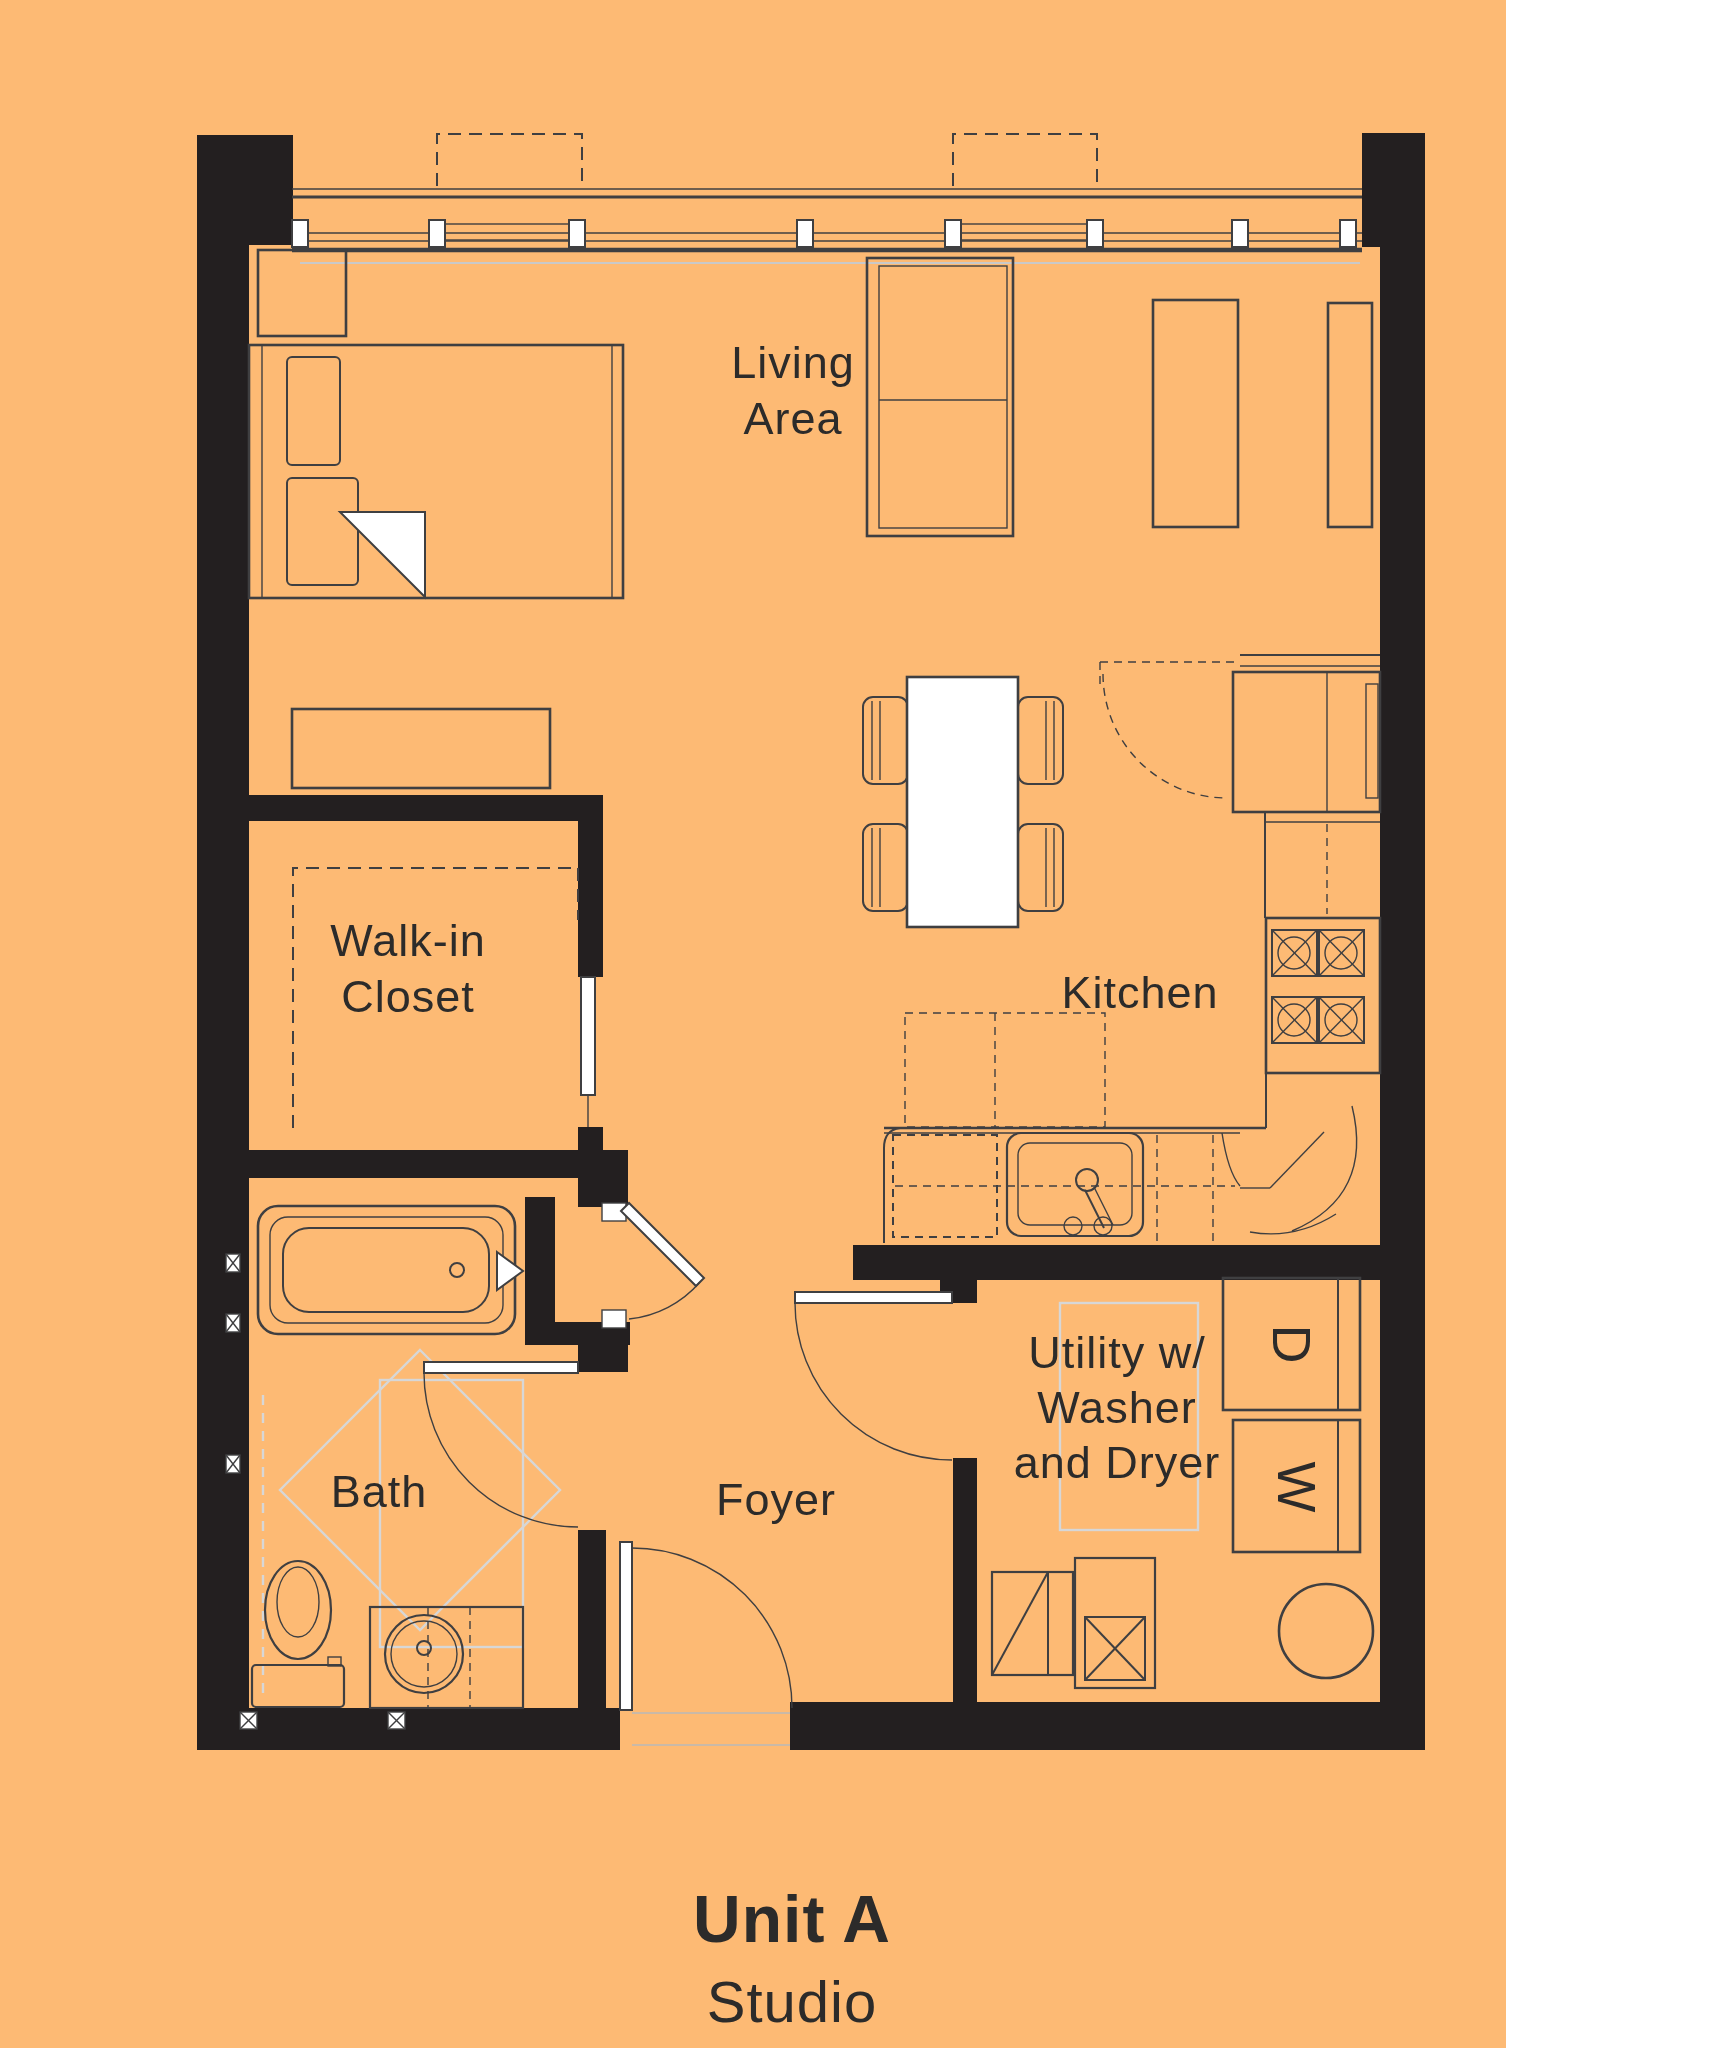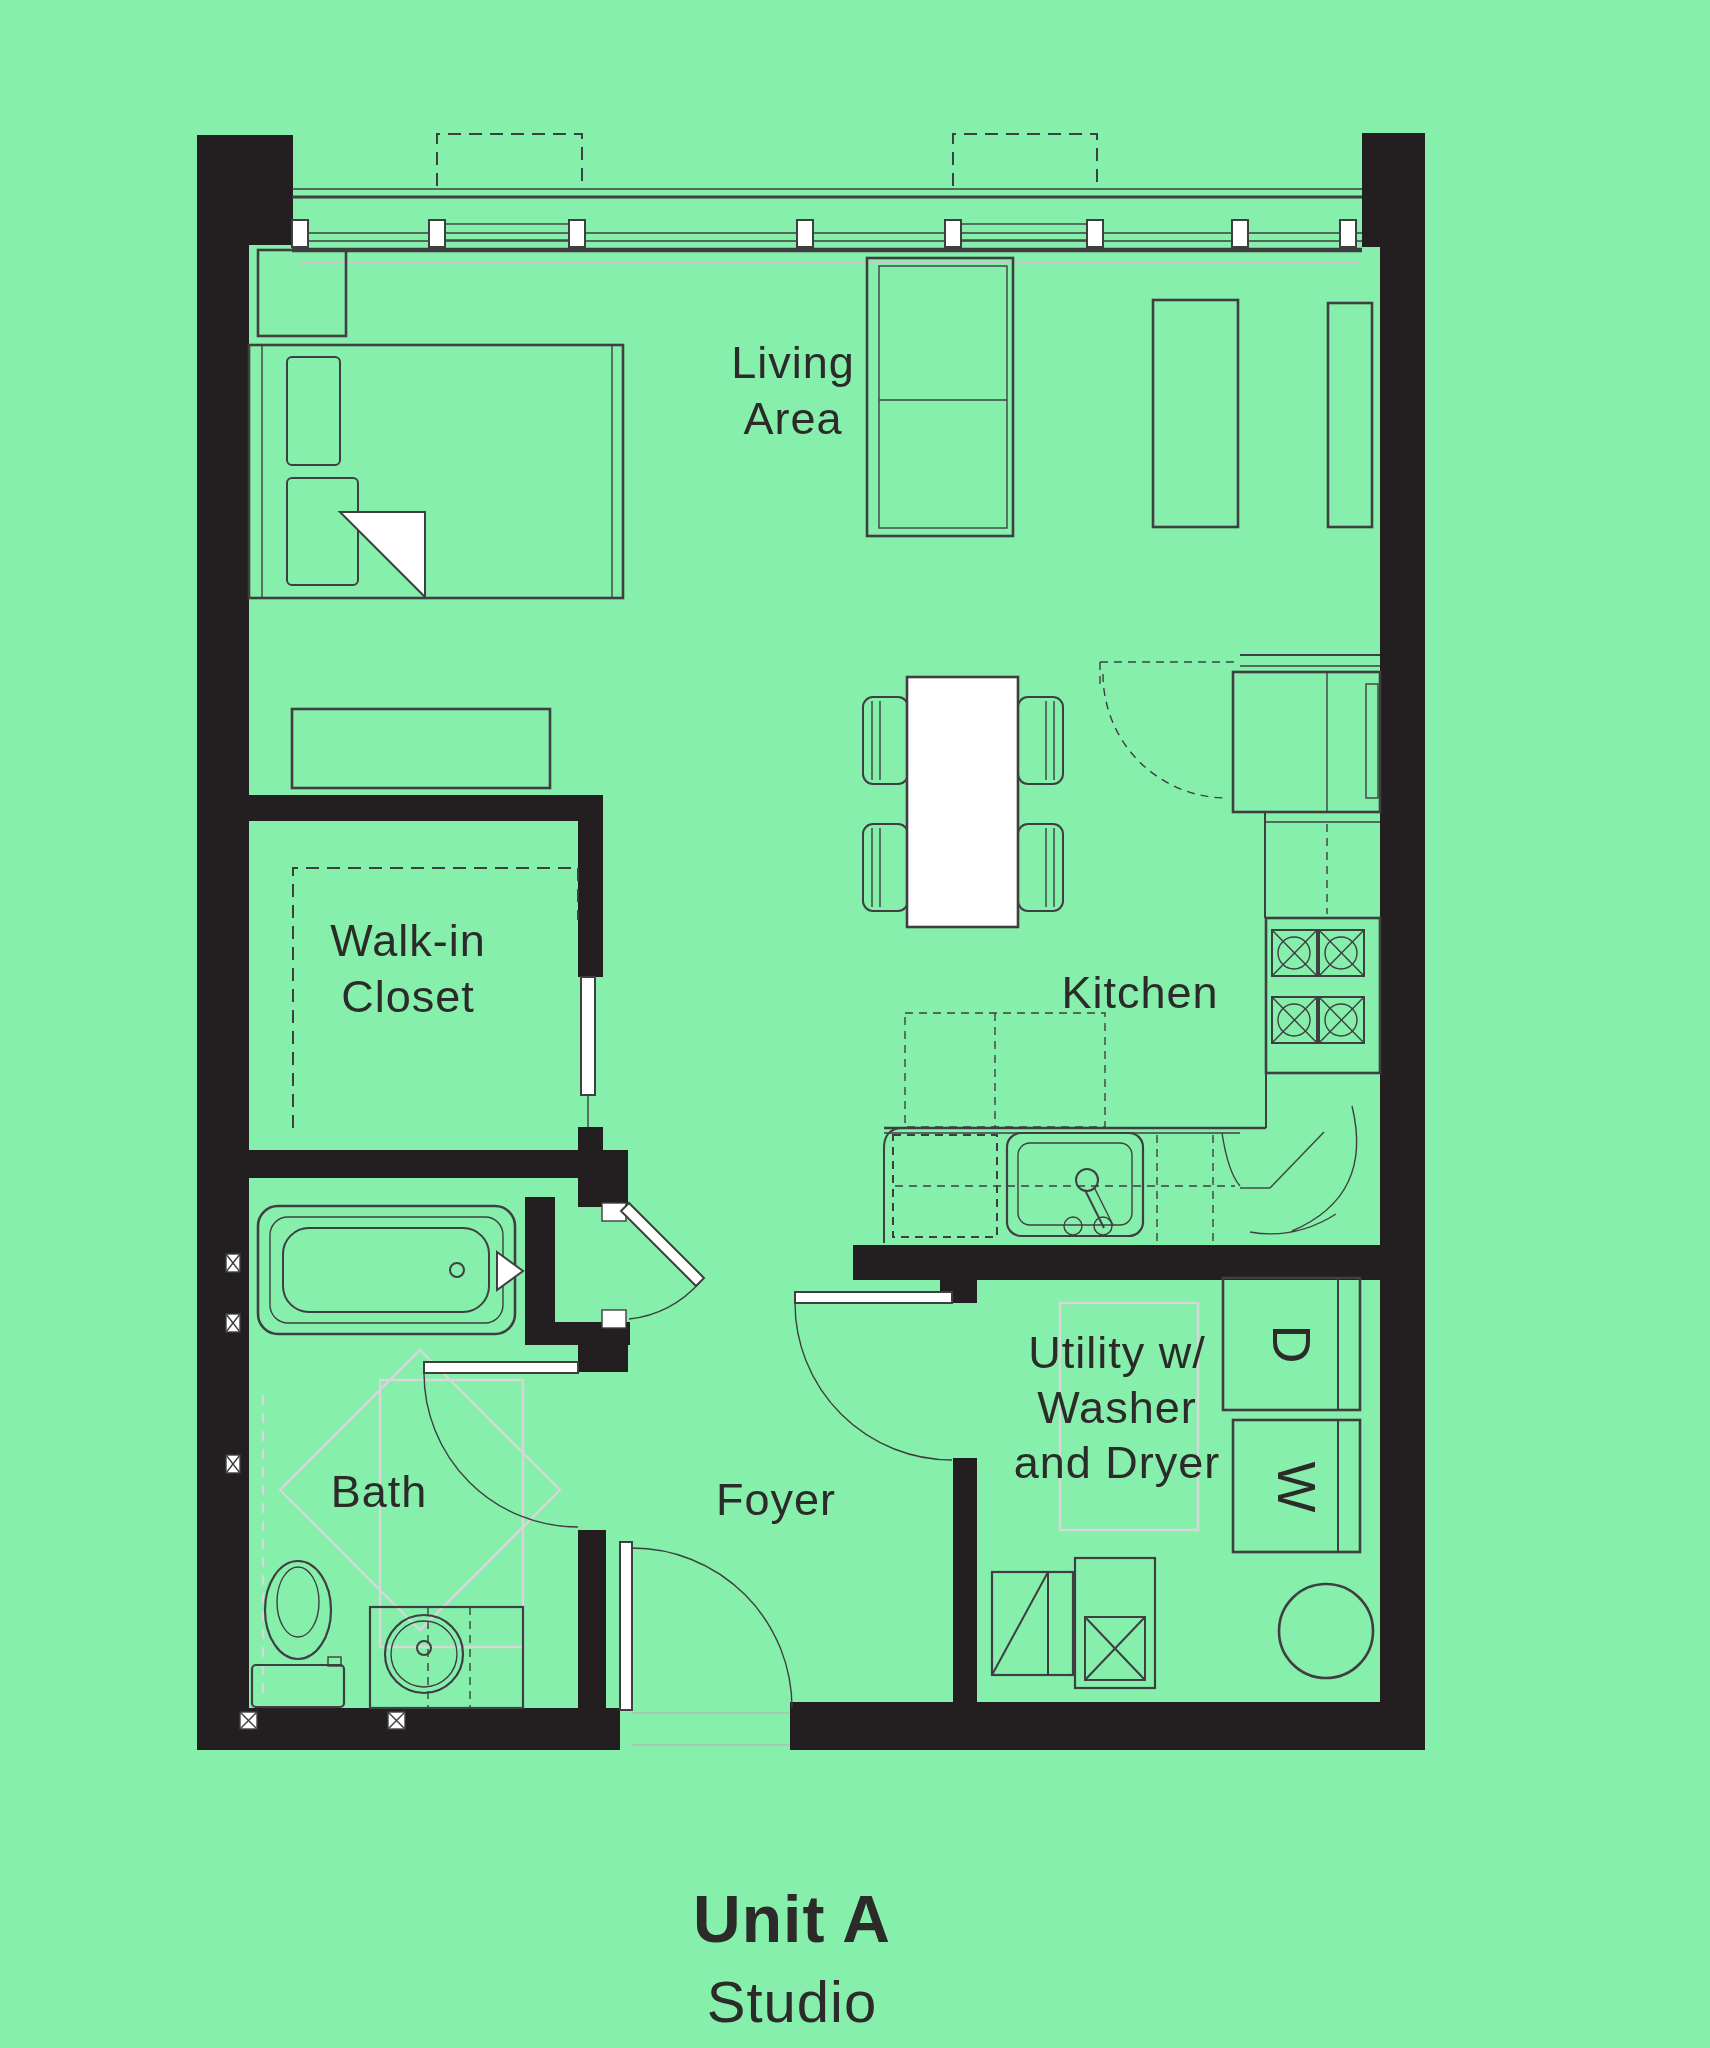--- a/index.html
+++ b/index.html
@@ -4,22 +4,22 @@
 <style>
   :root{
     --wall:#231f20;
     --line:#3f3f41;
     --ghost:#d7d7d7;
     --text:#2c2b2a;
   }
   html,body{margin:0;padding:0;background:#ffffff;}
   .plan-page{
     position:relative;
-    width:1710px;height:2048px;
-    background:#86efac;
+    width:1506px;height:2048px;
+    background:#fdba74;
     font-family:"Liberation Sans", sans-serif;
     overflow:hidden;
   }
   svg{position:absolute;left:0;top:0;}
   .w{fill:var(--wall);stroke:none;}
   .ln{fill:none;stroke:var(--line);stroke-width:2;}
   .lnf{fill:#ffffff;stroke:var(--line);stroke-width:2;}
   .thin{stroke-width:1.4;}
   .thick{stroke-width:2.6;}
   .dash{stroke-dasharray:13 8;}

